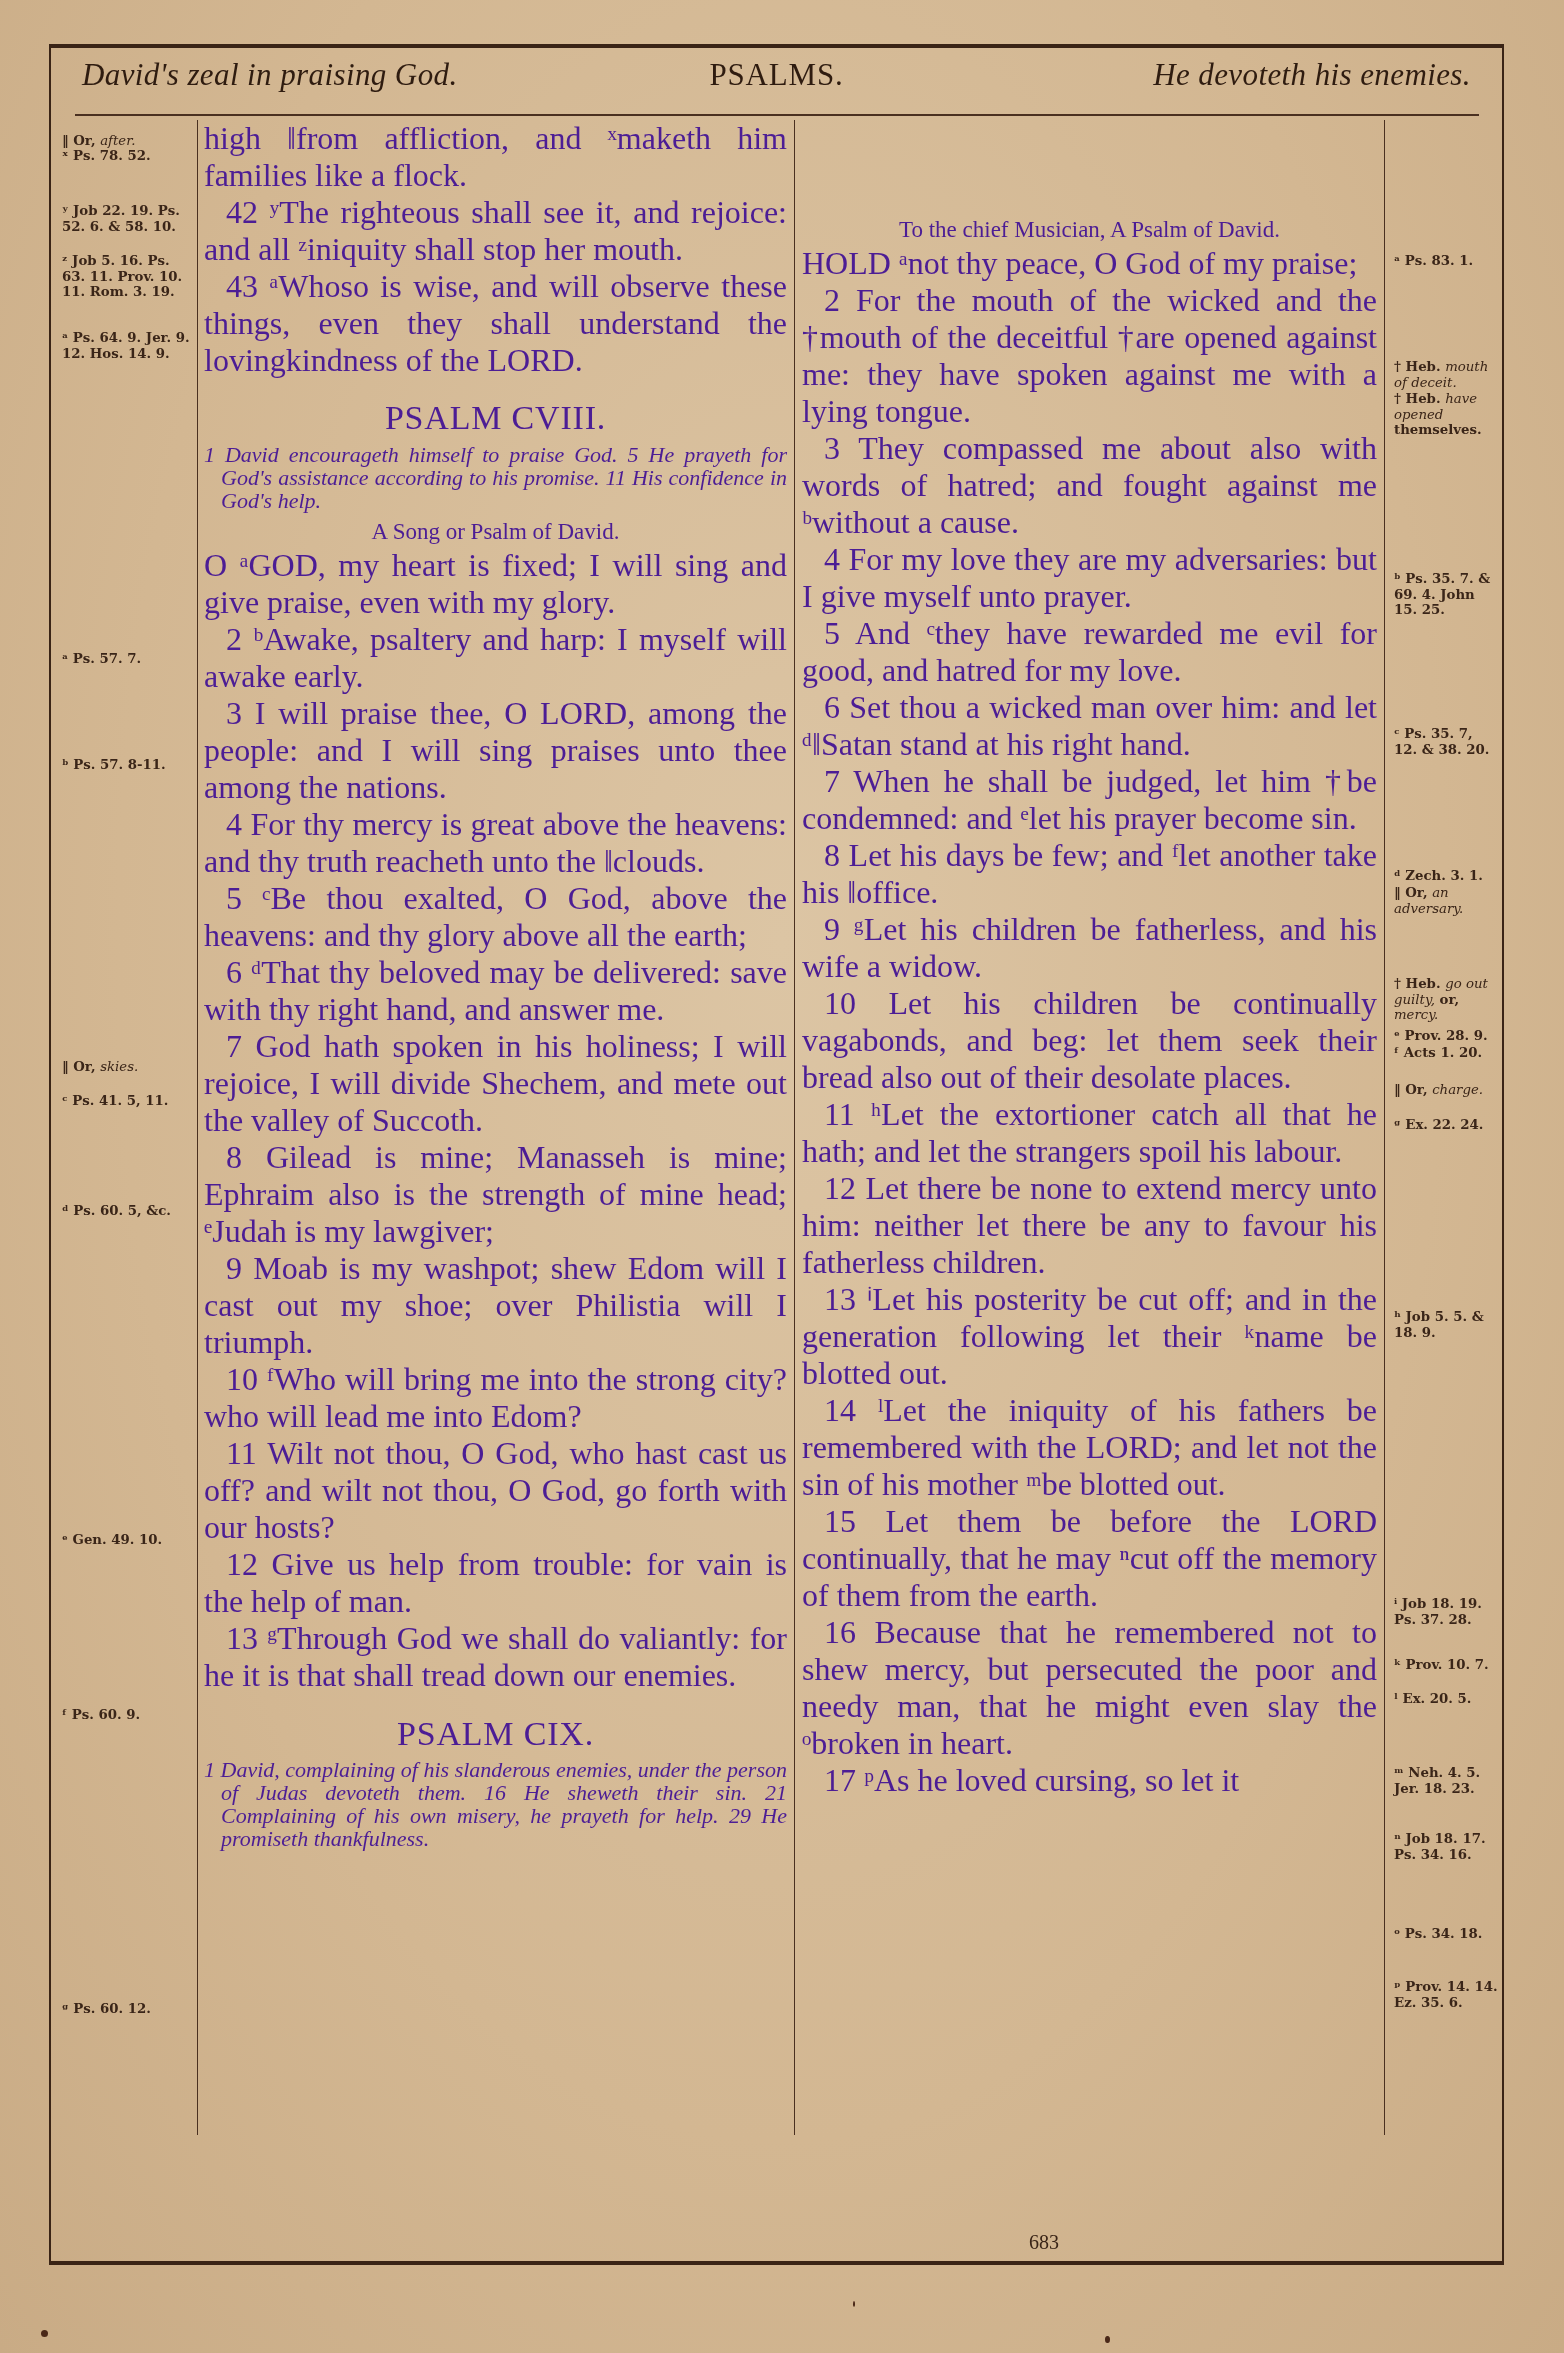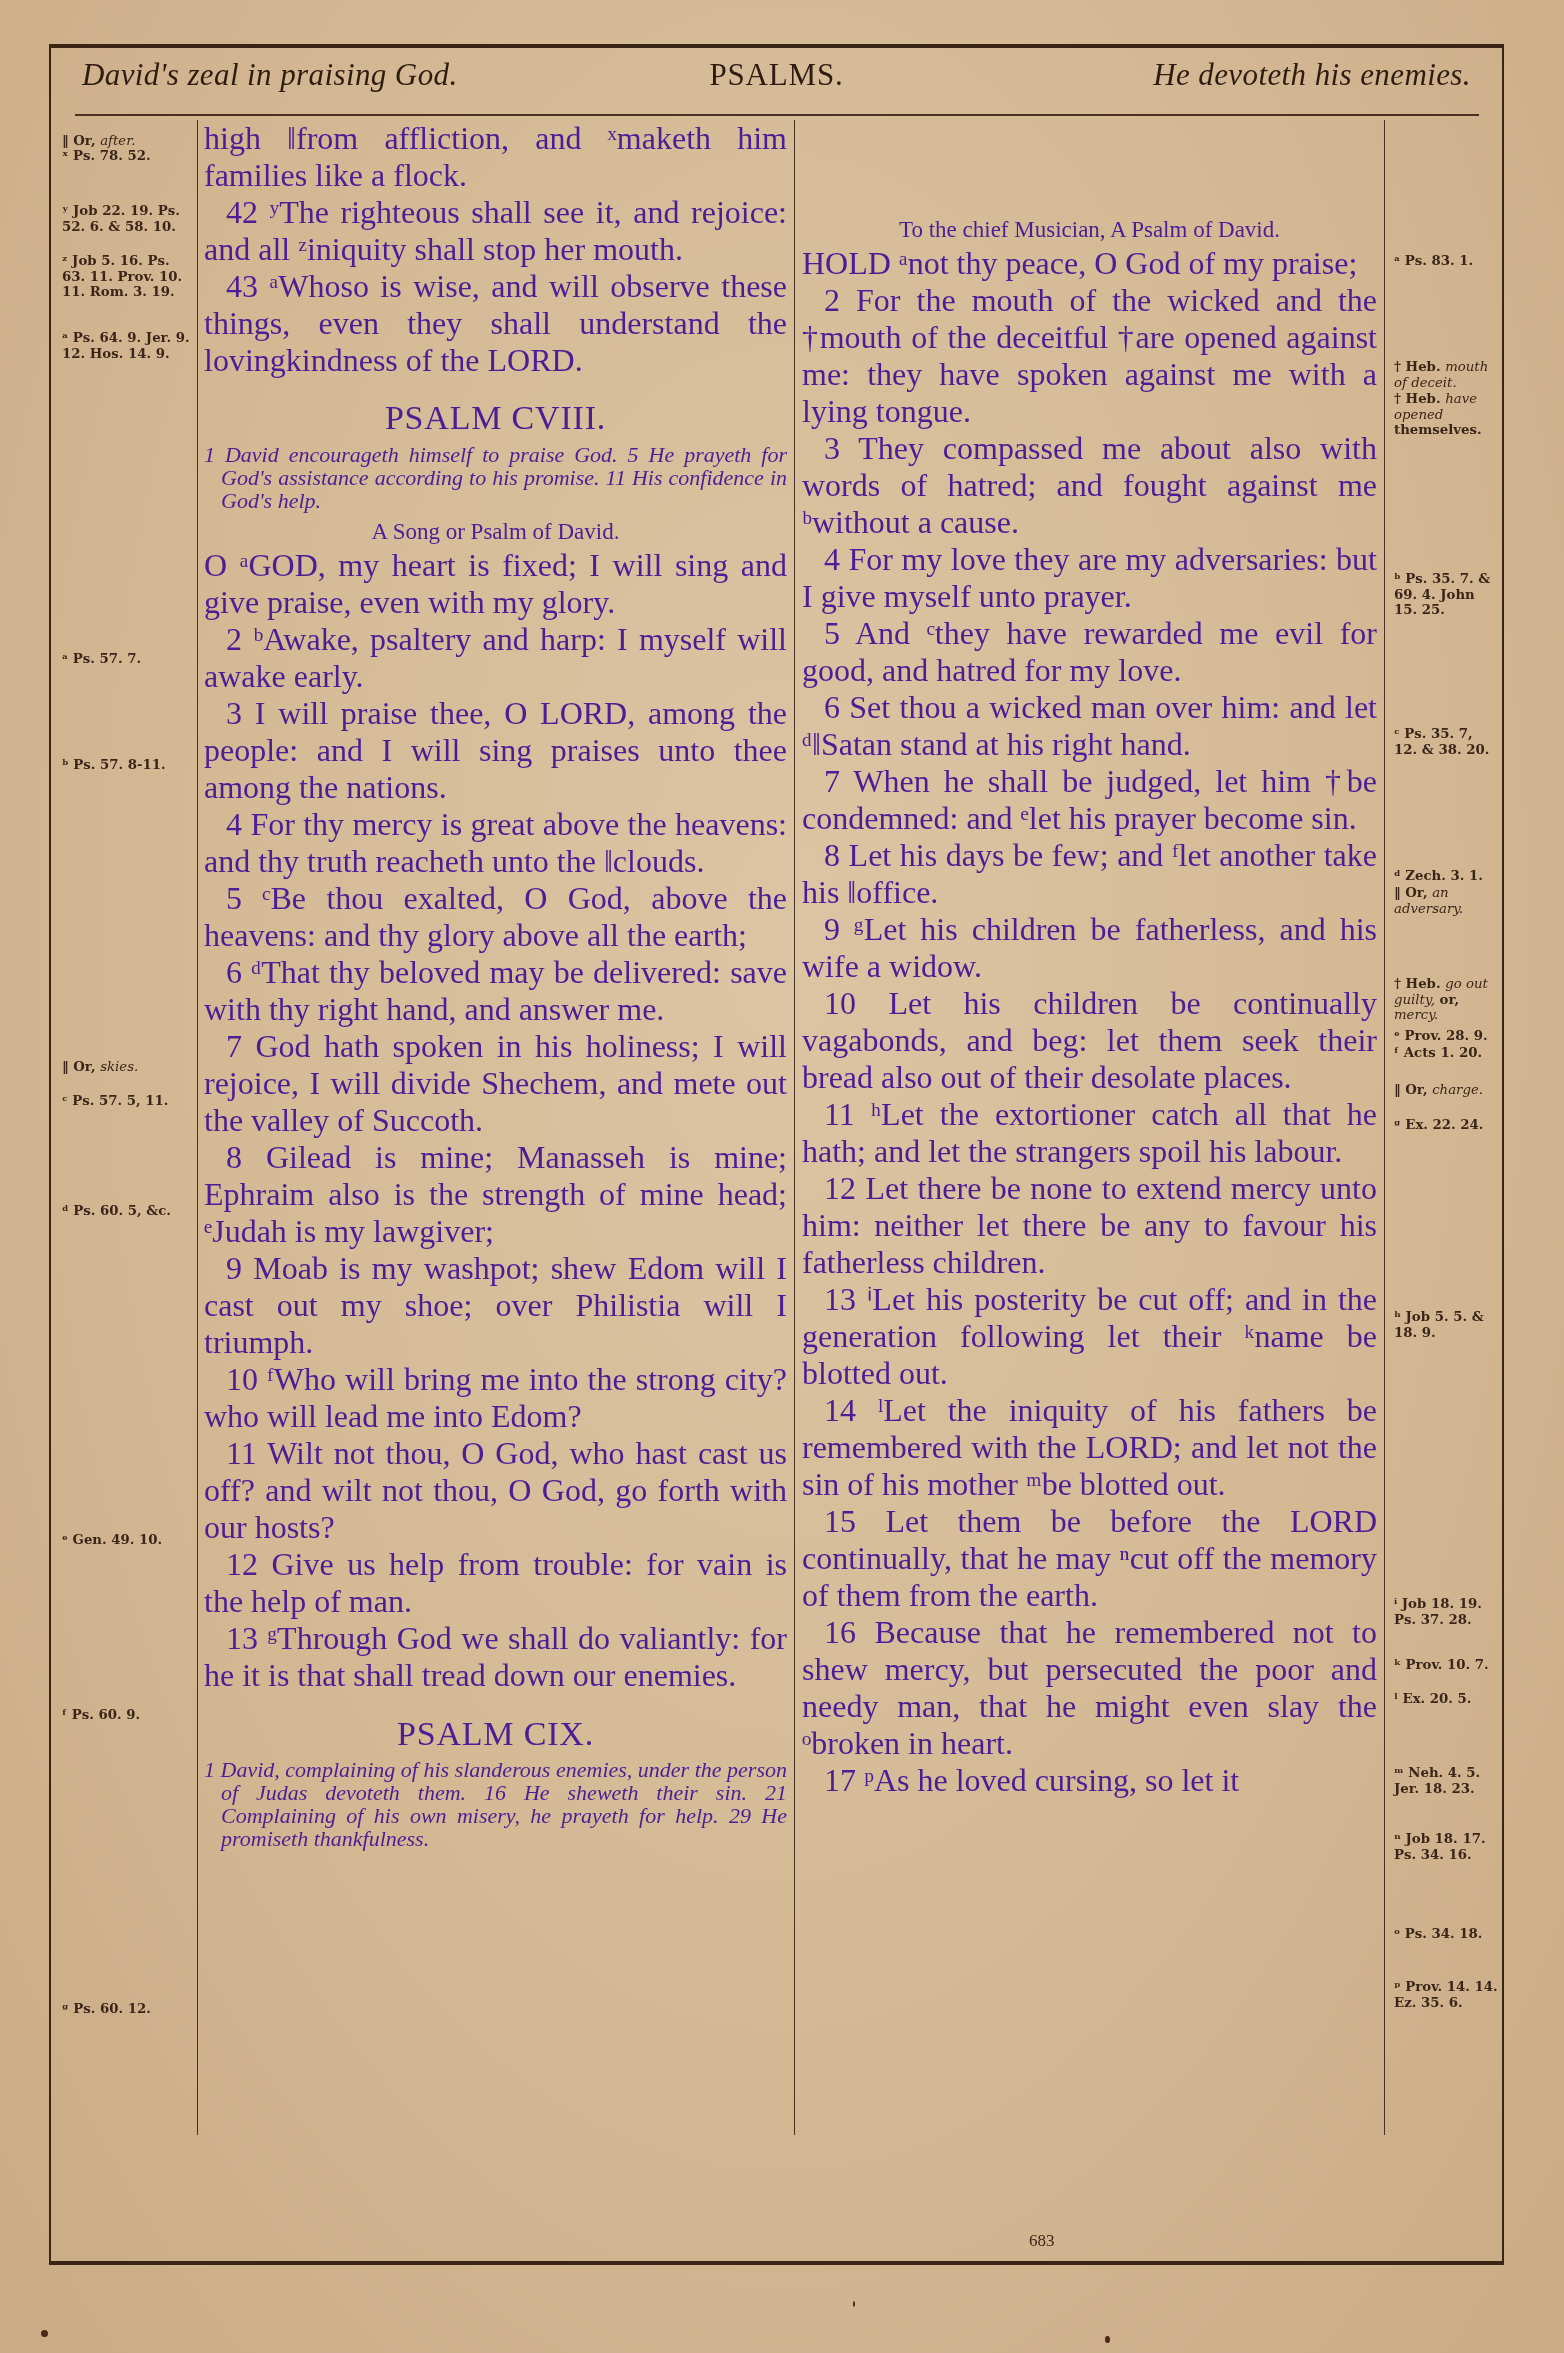--- a/index.html
+++ b/index.html
@@ -54,21 +54,21 @@
   .line { display: block; }
   .psalm-title {
     text-align: center; font-size: 34px; letter-spacing: 0.8px; margin-top: 20.3px; margin-bottom: 6.3px;
   }
   .summary {
     font-style: italic; font-size: 22px; line-height: 23px; text-align: justify;
     padding-left: 17px; text-indent: -17px;
   }
   .superscription { text-align: center; font-size: 23px; line-height: 31px; margin-top: 4.7px; }
   .pageno {
-    position: absolute; left: 978px; top: 2183px; font-family: "Liberation Serif", serif; font-size: 17px; text-align: right;
+    position: absolute; left: 978px; top: 2183px; font-family: "Liberation Serif", serif; font-size: 20px; text-align: right;
   }
   .speck { position: absolute; background: #4a2818; border-radius: 50%; }
 </style>
 </head>
 <body>
 
 <div class="frame">
 
   <div class="runhead">
     <span class="left">David's zeal in praising God.</span>
@@ -82,21 +82,21 @@
   <div class="vrule" style="left:1333px; top:72px; height:2015px;"></div>
 
   <div class="margin-note mleft" style="top:85px;">‖ Or, <i>after.</i></div>
   <div class="margin-note mleft" style="top:100px;">ˣ Ps. 78. 52.</div>
   <div class="margin-note mleft" style="top:155px;">ʸ Job 22. 19. Ps. 52. 6. &amp; 58. 10.</div>
   <div class="margin-note mleft" style="top:205px;">ᶻ Job 5. 16. Ps. 63. 11. Prov. 10. 11. Rom. 3. 19.</div>
   <div class="margin-note mleft" style="top:282px;">ᵃ Ps. 64. 9. Jer. 9. 12. Hos. 14. 9.</div>
   <div class="margin-note mleft" style="top:603px;">ᵃ Ps. 57. 7.</div>
   <div class="margin-note mleft" style="top:709px;">ᵇ Ps. 57. 8-11.</div>
   <div class="margin-note mleft" style="top:1011px;">‖ Or, <i>skies.</i></div>
-  <div class="margin-note mleft" style="top:1045px;">ᶜ Ps. 57. 5, 11.</div>
+  <div class="margin-note mleft" style="top:1045px;">ᶜ Ps. 41. 5, 11.</div>
   <div class="margin-note mleft" style="top:1155px;">ᵈ Ps. 60. 5, &amp;c.</div>
   <div class="margin-note mleft" style="top:1484px;">ᵉ Gen. 49. 10.</div>
   <div class="margin-note mleft" style="top:1659px;">ᶠ Ps. 60. 9.</div>
   <div class="margin-note mleft" style="top:1953px;">ᵍ Ps. 60. 12.</div>
 
   <div class="margin-note mright" style="top:205px;">ᵃ Ps. 83. 1.</div>
   <div class="margin-note mright" style="top:311px;">† Heb. <i>mouth of deceit.</i></div>
   <div class="margin-note mright" style="top:343px;">† Heb. <i>have opened</i> themselves.</div>
   <div class="margin-note mright" style="top:523px;">ᵇ Ps. 35. 7. &amp; 69. 4. John 15. 25.</div>
   <div class="margin-note mright" style="top:678px;">ᶜ Ps. 35. 7, 12. &amp; 38. 20.</div>

